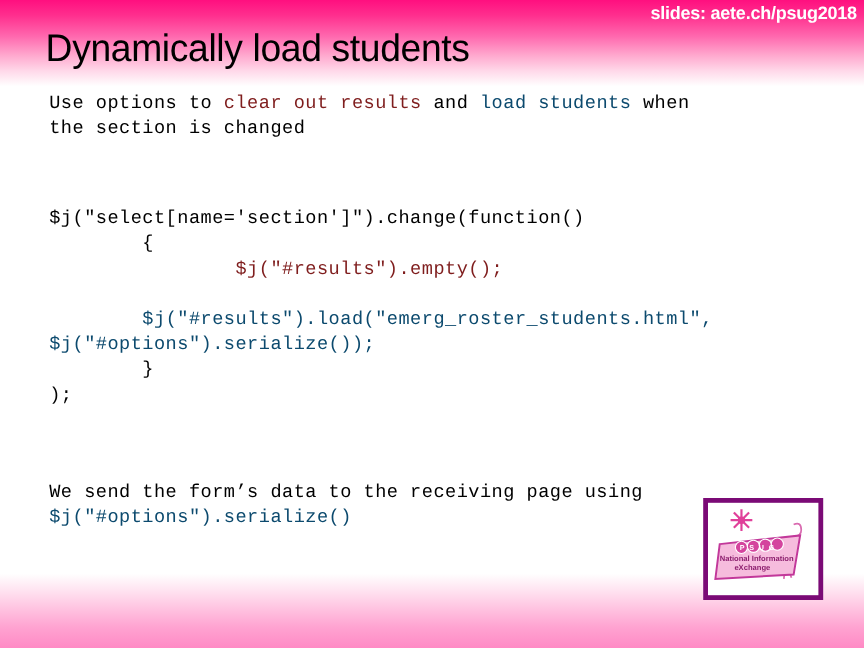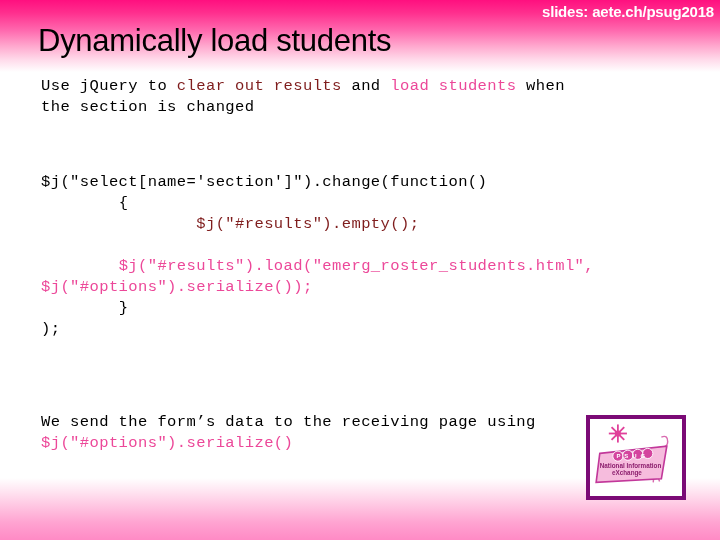--- a/index.html
+++ b/index.html
@@ -78,24 +78,24 @@
     left: 41px;
     font-family: "Liberation Mono", "DejaVu Sans Mono", monospace;
     font-size: 15.5px;
     line-height: 21px;
     color: #000000;
     white-space: pre-wrap;
     letter-spacing: 0.4px;
   }
   .intro  { top: 76px;  width: 630px; }
   .code   { top: 172px; width: 660px; }
-  .outro  { top: 412px; width: 630px; }
+  .outro  { top: 400px; width: 630px; }
 
   .c-rose  { color: #7f1d1d; }
-  .c-olive { color: #ec4899; }
+  .c-olive { color: #0c4a6e; }
 
   
   .logo-box {
     position: absolute;
     left: 586px;
     top: 415px;
     width: 100px;
     height: 85px;
     border: 4px solid #7b0a76;
     background: #ffffff;
@@ -108,21 +108,21 @@
 
 <div class="slide">
 
   <div class="band-top"></div>
   <div class="band-bottom"></div>
 
   <div class="header-note">slides: aete.ch/psug2018</div>
 
   <div class="title">Dynamically load students</div>
 
-  <div class="mono intro"><span>Use jQuery to </span><span class="c-rose">clear out results</span><span> and </span><span class="c-olive">load students</span><span> when
+  <div class="mono intro"><span>Use options to </span><span class="c-rose">clear out results</span><span> and </span><span class="c-olive">load students</span><span> when
 the section is changed</span></div>
 
   <div class="mono code"><span>$j("select[name='section']").change(function()</span>
 <span>        {</span>
 <span class="c-rose">                $j("#results").empty();</span>
 <span></span>
 <span class="c-olive">        $j("#results").load("emerg_roster_students.html",</span>
 <span class="c-olive">$j("#options").serialize());</span>
 <span>        }</span>
 <span>);</span></div>

